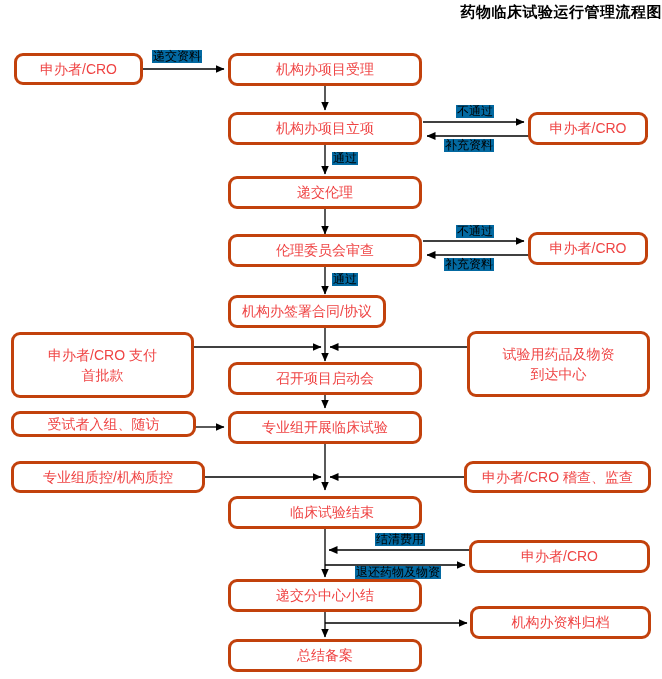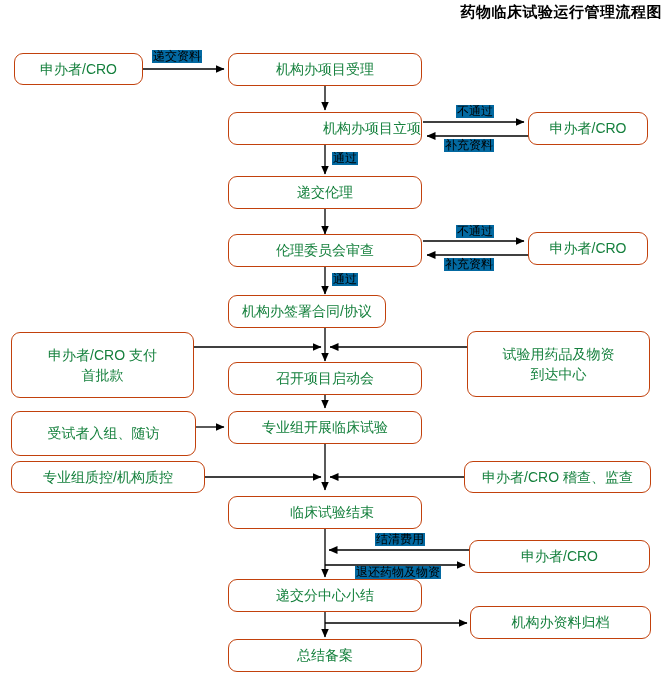--- a/index.html
+++ b/index.html
@@ -23,24 +23,24 @@
   }
 
   svg#wires{
     position:absolute;left:0;top:0;width:662px;height:679px;
     pointer-events:none;
   }
 
   .node{
     position:absolute;
     box-sizing:border-box;
-    border:1px solid #c2410c;
+    border:3px solid #c2410c;
     border-radius:9px;
     background:#ffffff;
-    color:#15803d;
+    color:#ef4444;
     font-size:14px;
     display:flex;
     flex-direction:column;
     align-items:center;
     justify-content:center;
     text-align:center;
     line-height:1.45;
     white-space:nowrap;
   }
   .node .ln{display:block;}
@@ -115,21 +115,21 @@
   </svg>
 
   <div class="node" style="left:14px;top:53px;width:129px;height:32px;">
     <span class="ln">申办者/CRO</span>
   </div>
 
   <div class="node" style="left:228px;top:53px;width:194px;height:33px;">
     <span class="ln">机构办项目受理</span>
   </div>
 
-  <div class="node" style="left:228px;top:112px;width:194px;height:33px;align-items:flex-end;">
+  <div class="node" style="left:228px;top:112px;width:194px;height:33px;">
     <span class="ln">机构办项目立项</span>
   </div>
 
   <div class="node" style="left:528px;top:112px;width:120px;height:33px;">
     <span class="ln">申办者/CRO</span>
   </div>
 
   <div class="node" style="left:228px;top:176px;width:194px;height:33px;">
     <span class="ln">递交伦理</span>
   </div>
@@ -153,21 +153,21 @@
 
   <div class="node" style="left:228px;top:362px;width:194px;height:33px;">
     <span class="ln">召开项目启动会</span>
   </div>
 
   <div class="node" style="left:467px;top:331px;width:183px;height:66px;">
     <span class="ln">试验用药品及物资</span>
     <span class="ln">到达中心</span>
   </div>
 
-  <div class="node" style="left:11px;top:411px;width:185px;height:45px;">
+  <div class="node" style="left:11px;top:411px;width:185px;height:26px;">
     <span class="ln">受试者入组、随访</span>
   </div>
 
   <div class="node" style="left:228px;top:411px;width:194px;height:33px;">
     <span class="ln">专业组开展临床试验</span>
   </div>
 
   <div class="node" style="left:11px;top:461px;width:194px;height:32px;">
     <span class="ln">专业组质控/机构质控</span>
   </div>

